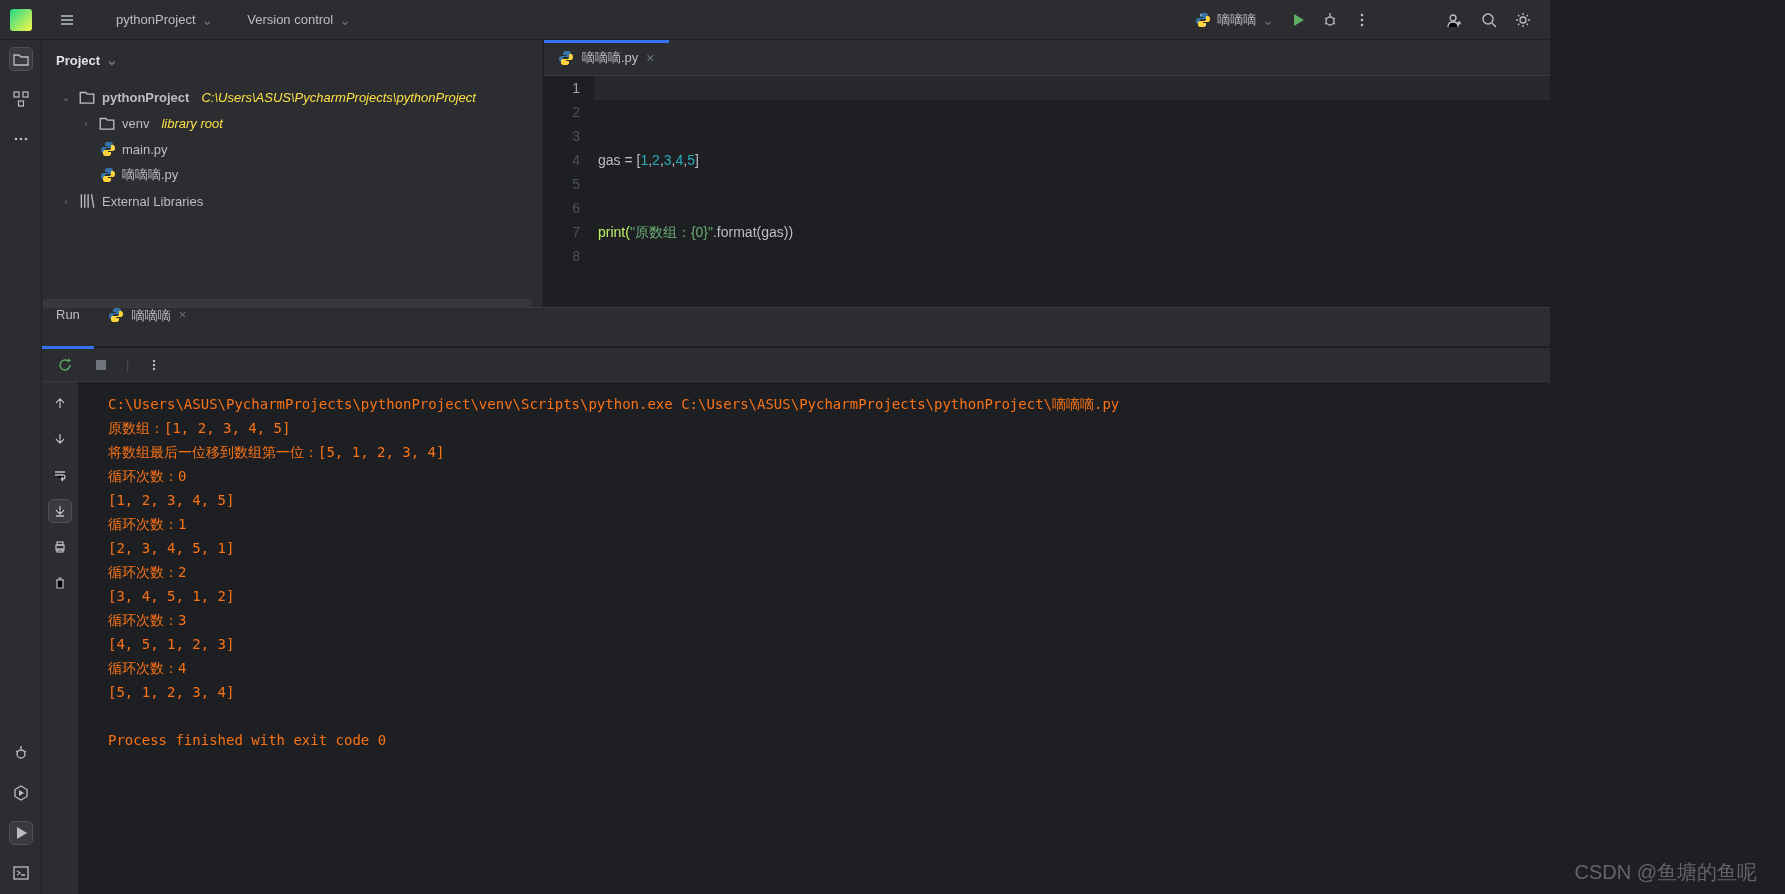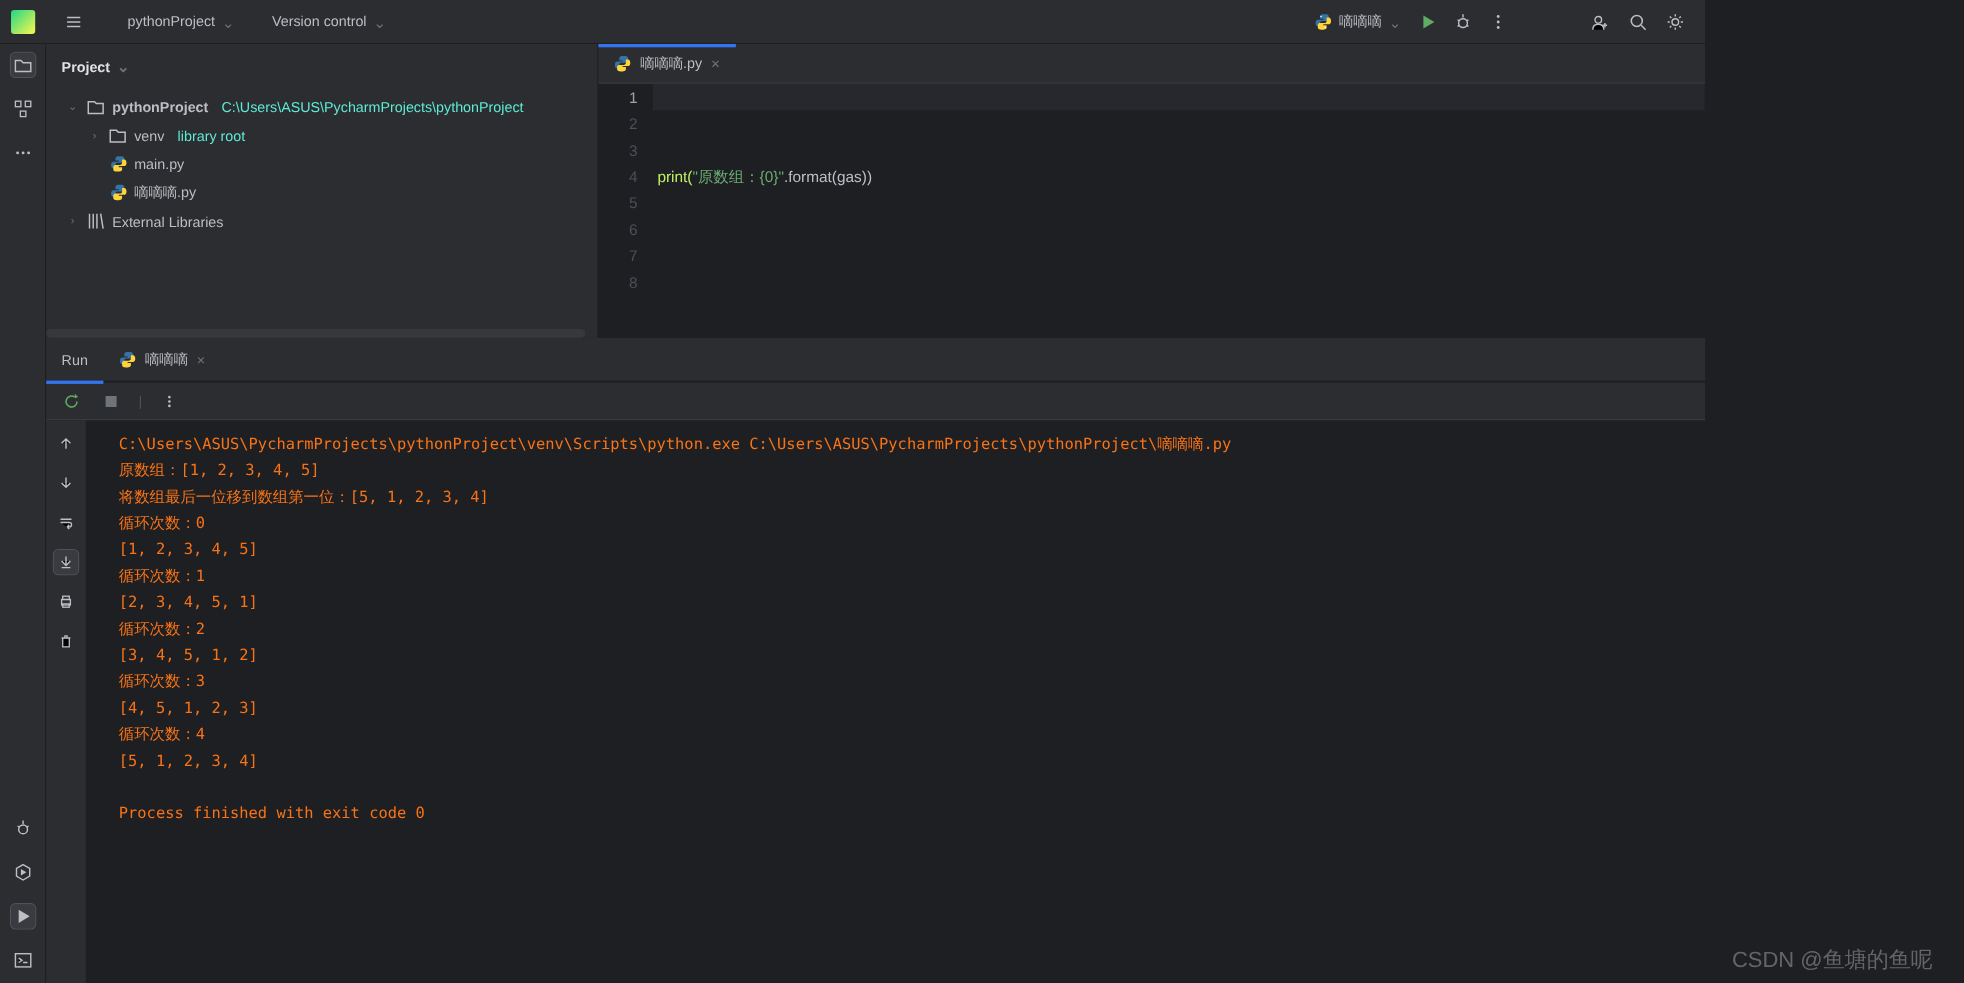--- a/index.html
+++ b/index.html
@@ -19,40 +19,40 @@
 .content { flex: 1; display: flex; flex-direction: column; min-width: 0; }
 .upper { display: flex; height: 268px; border-bottom: 1px solid #393b40; }
 .project-panel { width: 502px; background: #2b2d30; border-right: 1px solid #1e1f22; display: flex; flex-direction: column; text-align: center; }
 .phead { height: 40px; display: flex; align-items: center; padding: 0 14px; font-weight: 600; color: #dfe1e5; gap: 6px; }
 .tree { padding: 4px 0; overflow: auto; }
 .trow { display: flex; align-items: center; height: 26px; padding-left: 18px; gap: 6px; cursor: pointer; white-space: nowrap; }
 .trow.d1 { padding-left: 38px; }
 .trow.d2 { padding-left: 58px; }
 .tarrow { width: 12px; color: #6f737a; font-size: 10px; }
 .tlabel { color: #bcbec4; }
-.tpath { color: #5eead4; margin-left: 6px; }
+.tpath { color: #fde047; margin-left: 6px; font-style: italic; }
 .editor { flex: 1; display: flex; flex-direction: column; background: #1e1f22; min-width: 0; }
 .etabs { height: 36px; display: flex; align-items: center; background: #2b2d30; border-bottom: 1px solid #393b40; }
 .etab { height: 36px; display: flex; align-items: center; gap: 8px; padding: 0 14px; position: relative; cursor: pointer; }
 .etab.active::before { content: ""; position: absolute; top: 0; left: 0; right: 0; height: 3px; background: #3574f0; }
 .etab .close { color: #6f737a; font-size: 14px; }
 .code { display: flex; font-family: "JetBrains Mono", Consolas, monospace; font-size: 14px; line-height: 24px; flex: 1; overflow: auto; }
 .gutter { width: 50px; text-align: right; color: #4b5059; padding-right: 14px; user-select: none; }
 .gutter .cur { color: #a1a3ab; }
 .codelines { flex: 1; white-space: pre; position: relative; }
 .hl { position: absolute; left: 0; right: 0; top: 0; height: 24px; background: #26282e; }
 .cl { position: relative; padding-left: 4px; height: 24px; }
 .str { color: #6aab73; }
 .num { color: #2aacb8; }
 .fn { color: #bef264; }
 .cmt { color: #7a7e85; text-decoration: underline wavy #5a5d63; }
 .pn { color: #bcbec4; }
 .run-panel { flex: 1; display: flex; flex-direction: column; background: #1e1f22; min-height: 0; }
 .rtabs { height: 40px; display: flex; align-items: center; background: #2b2d30; border-bottom: 2px solid #1e1f22; }
-.rtab { height: 40px; display: flex; align-items: center; padding: 0 14px; gap: 8px; position: relative; cursor: pointer; }
+.rtab { height: 40px; display: flex; align-items: flex-start; padding: 0 14px; gap: 8px; position: relative; cursor: pointer; }
 .rtab.sel::after { content: ""; position: absolute; bottom: -2px; left: 0; right: 0; height: 3px; background: #3574f0; }
 .rtab .close { color: #6f737a; }
 .rtoolbar { height: 34px; display: flex; align-items: center; gap: 14px; padding: 0 12px; border-bottom: 1px solid #393b40; background: #2b2d30; }
 .rbody { flex: 1; display: flex; min-height: 0; }
 .rside { width: 36px; display: flex; flex-direction: column; align-items: center; padding-top: 10px; gap: 14px; background: #2b2d30; }
 .rout { flex: 1; padding: 10px 30px; font-family: Consolas, monospace; font-size: 14px; line-height: 24px; white-space: pre; color: #f97316; overflow: auto; }
 .watermark { position: fixed; bottom: 8px; right: 28px; color: #898b8f; font-size: 20px; opacity: .65; }
 .scroll-thumb { position: absolute; bottom: 0; left: 0; width: 490px; height: 8px; background: #4a4c51; opacity: .35; border-radius: 4px; }
 svg { display: block; }
 .pysvg { width: 16px; height: 16px; }
@@ -242,20 +242,21 @@
                 <div>2</div>
                 <div>3</div>
                 <div>4</div>
                 <div>5</div>
                 <div>6</div>
                 <div>7</div>
                 <div>8</div>
             </div>
             <div class="codelines">
               <div class="hl"></div>
+              <div class="cl"><span class="pn">gas = [</span><span class="num">1</span><span class="pn">,</span><span class="num">2</span><span class="pn">,</span><span class="num">3</span><span class="pn">,</span><span class="num">4</span><span class="pn">,</span><span class="num">5</span><span class="pn">]</span></div>
               <div class="cl"><span class="fn">print(</span><span class="str">"原数组：{0}"</span><span class="pn">.format(gas))</span></div>
               
               
               
               
               
             </div>
           </div>
         </div>
       </div>

